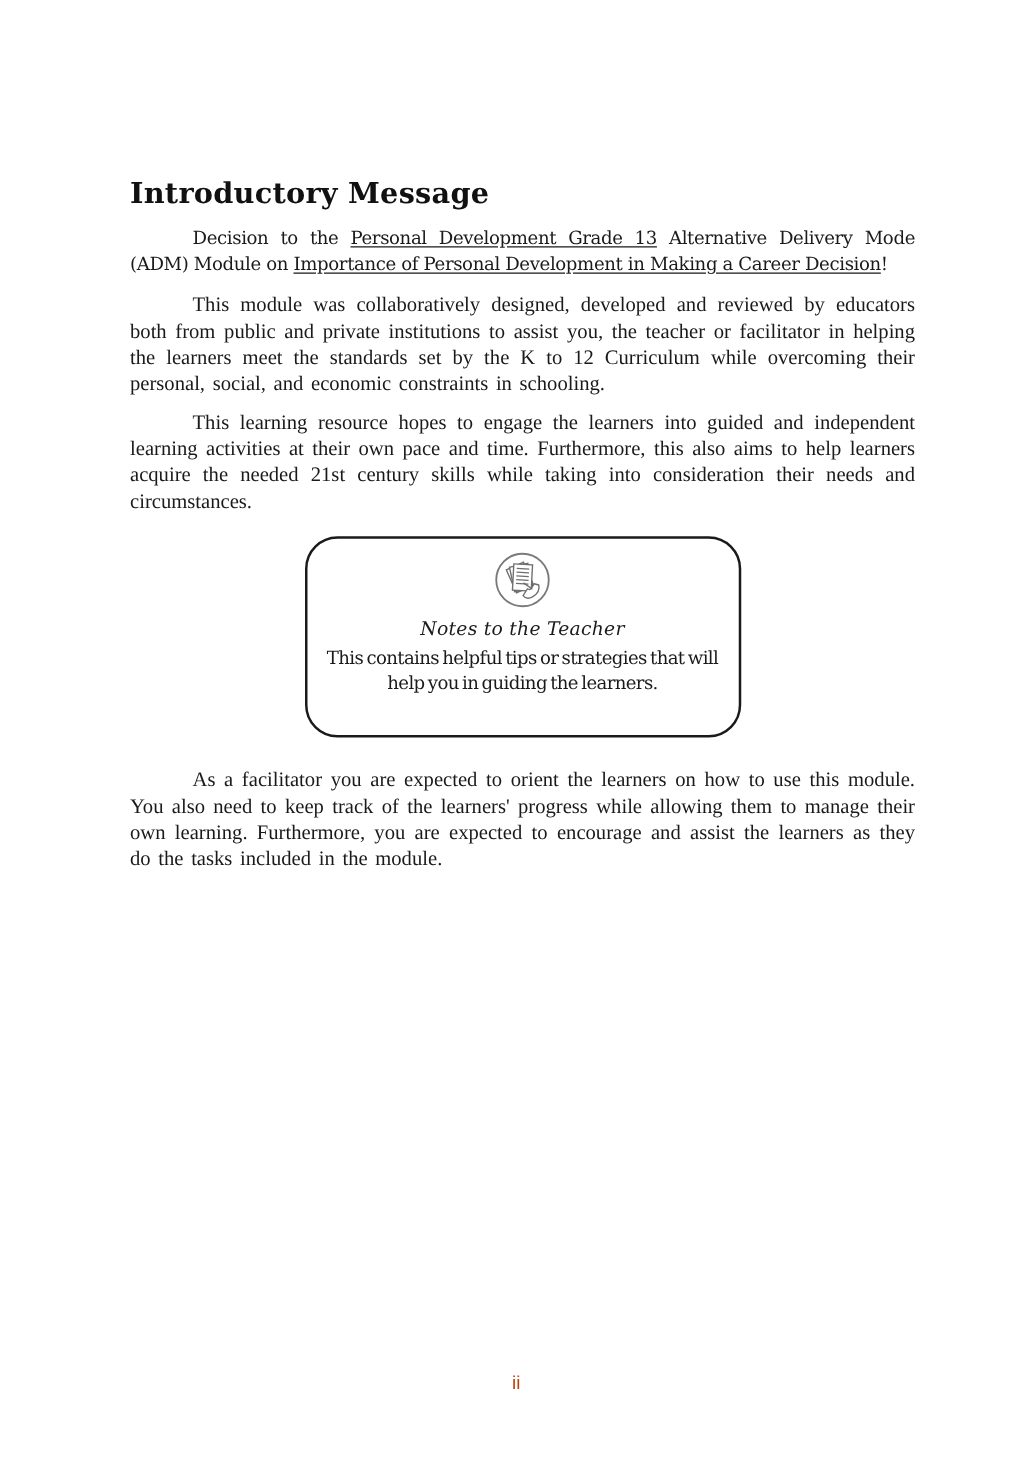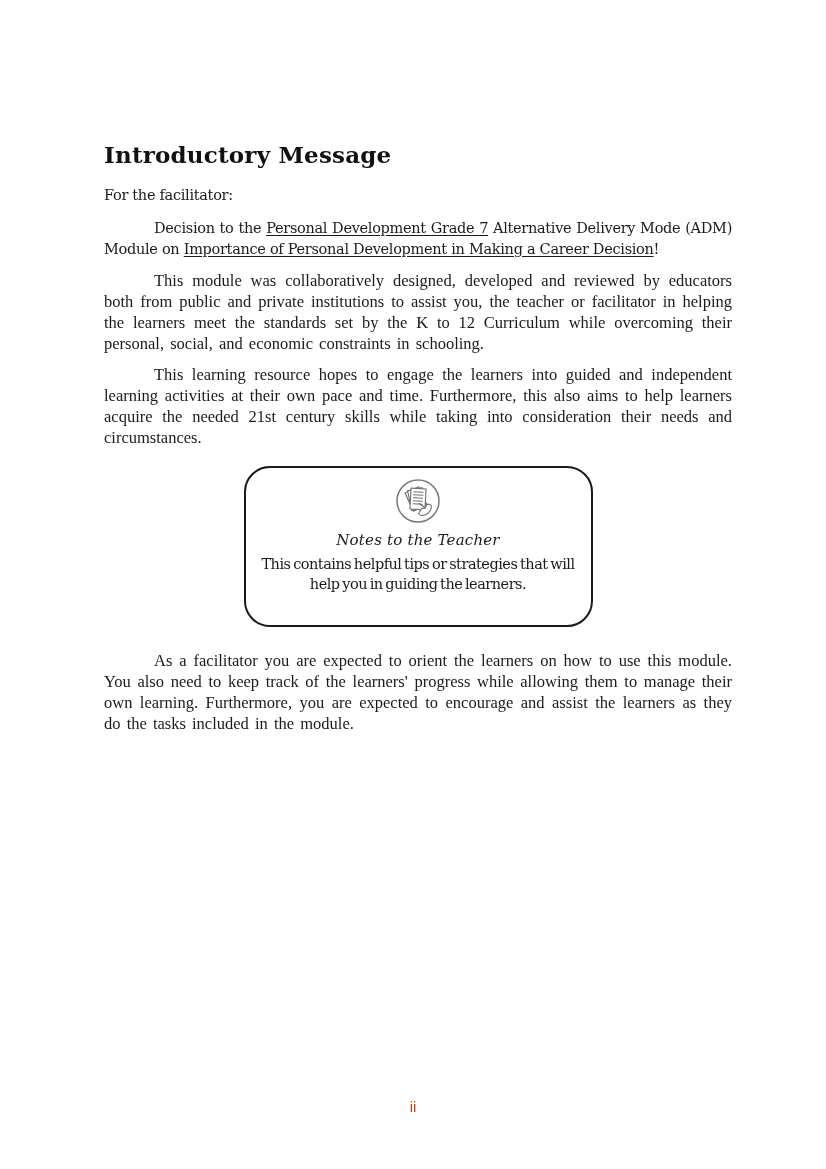--- a/index.html
+++ b/index.html
@@ -106,23 +106,22 @@
   }
 </style>
 </head>
 <body>
 
 <div class="page">
   <div class="content">
 
     <h1 class="doc-title">Introductory Message</h1>
 
-    <p class="salutation">For the facilitator:</p>
 
-    <p class="para bookman para-welcome"><span>Decision to the </span><span class="u">Personal Development Grade 7</span><span> Alternative Delivery Mode (ADM) Module on </span><span class="u">Importance of Personal Development in Making a Career Decision</span><span>!</span></p>
+    <p class="para bookman para-welcome"><span>Decision to the </span><span class="u">Personal Development Grade 13</span><span> Alternative Delivery Mode (ADM) Module on </span><span class="u">Importance of Personal Development in Making a Career Decision</span><span>!</span></p>
 
     <p class="para schoolbook">This module was collaboratively designed, developed and reviewed by educators both from public and private institutions to assist you, the teacher or facilitator in helping the learners meet the standards set by the K to 12 Curriculum while overcoming their personal, social, and economic constraints in schooling.</p>
 
     <p class="para schoolbook">This learning resource hopes to engage the learners into guided and independent learning activities at their own pace and time. Furthermore, this also aims to help learners acquire the needed 21st century skills while taking into consideration their needs and circumstances.</p>
 
 
     <div class="notes-box">
       <div class="notes-icon-wrap">
         <svg width="46" height="46" viewBox="0 0 46 46">
           <circle cx="23" cy="23" r="21" fill="none" stroke="#7a7a7a" stroke-width="1.5"></circle>

